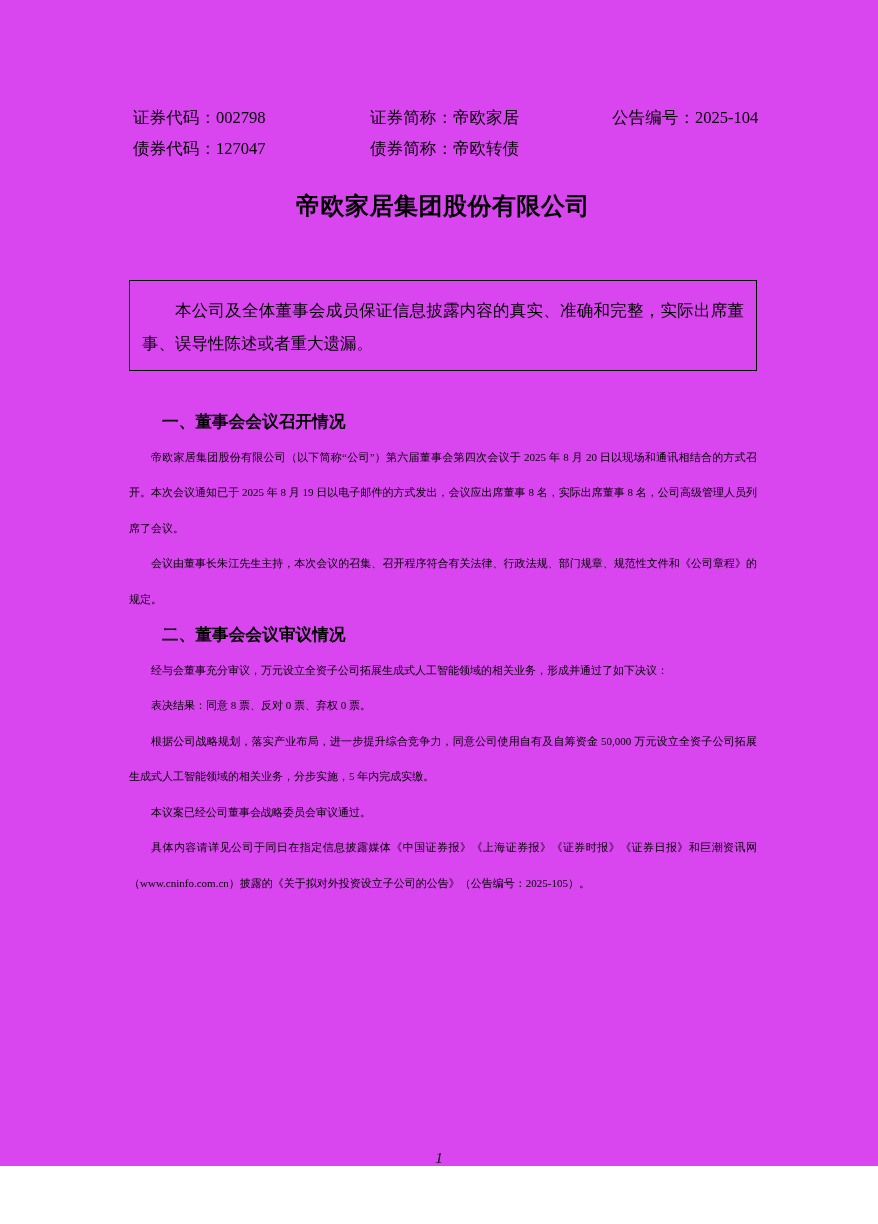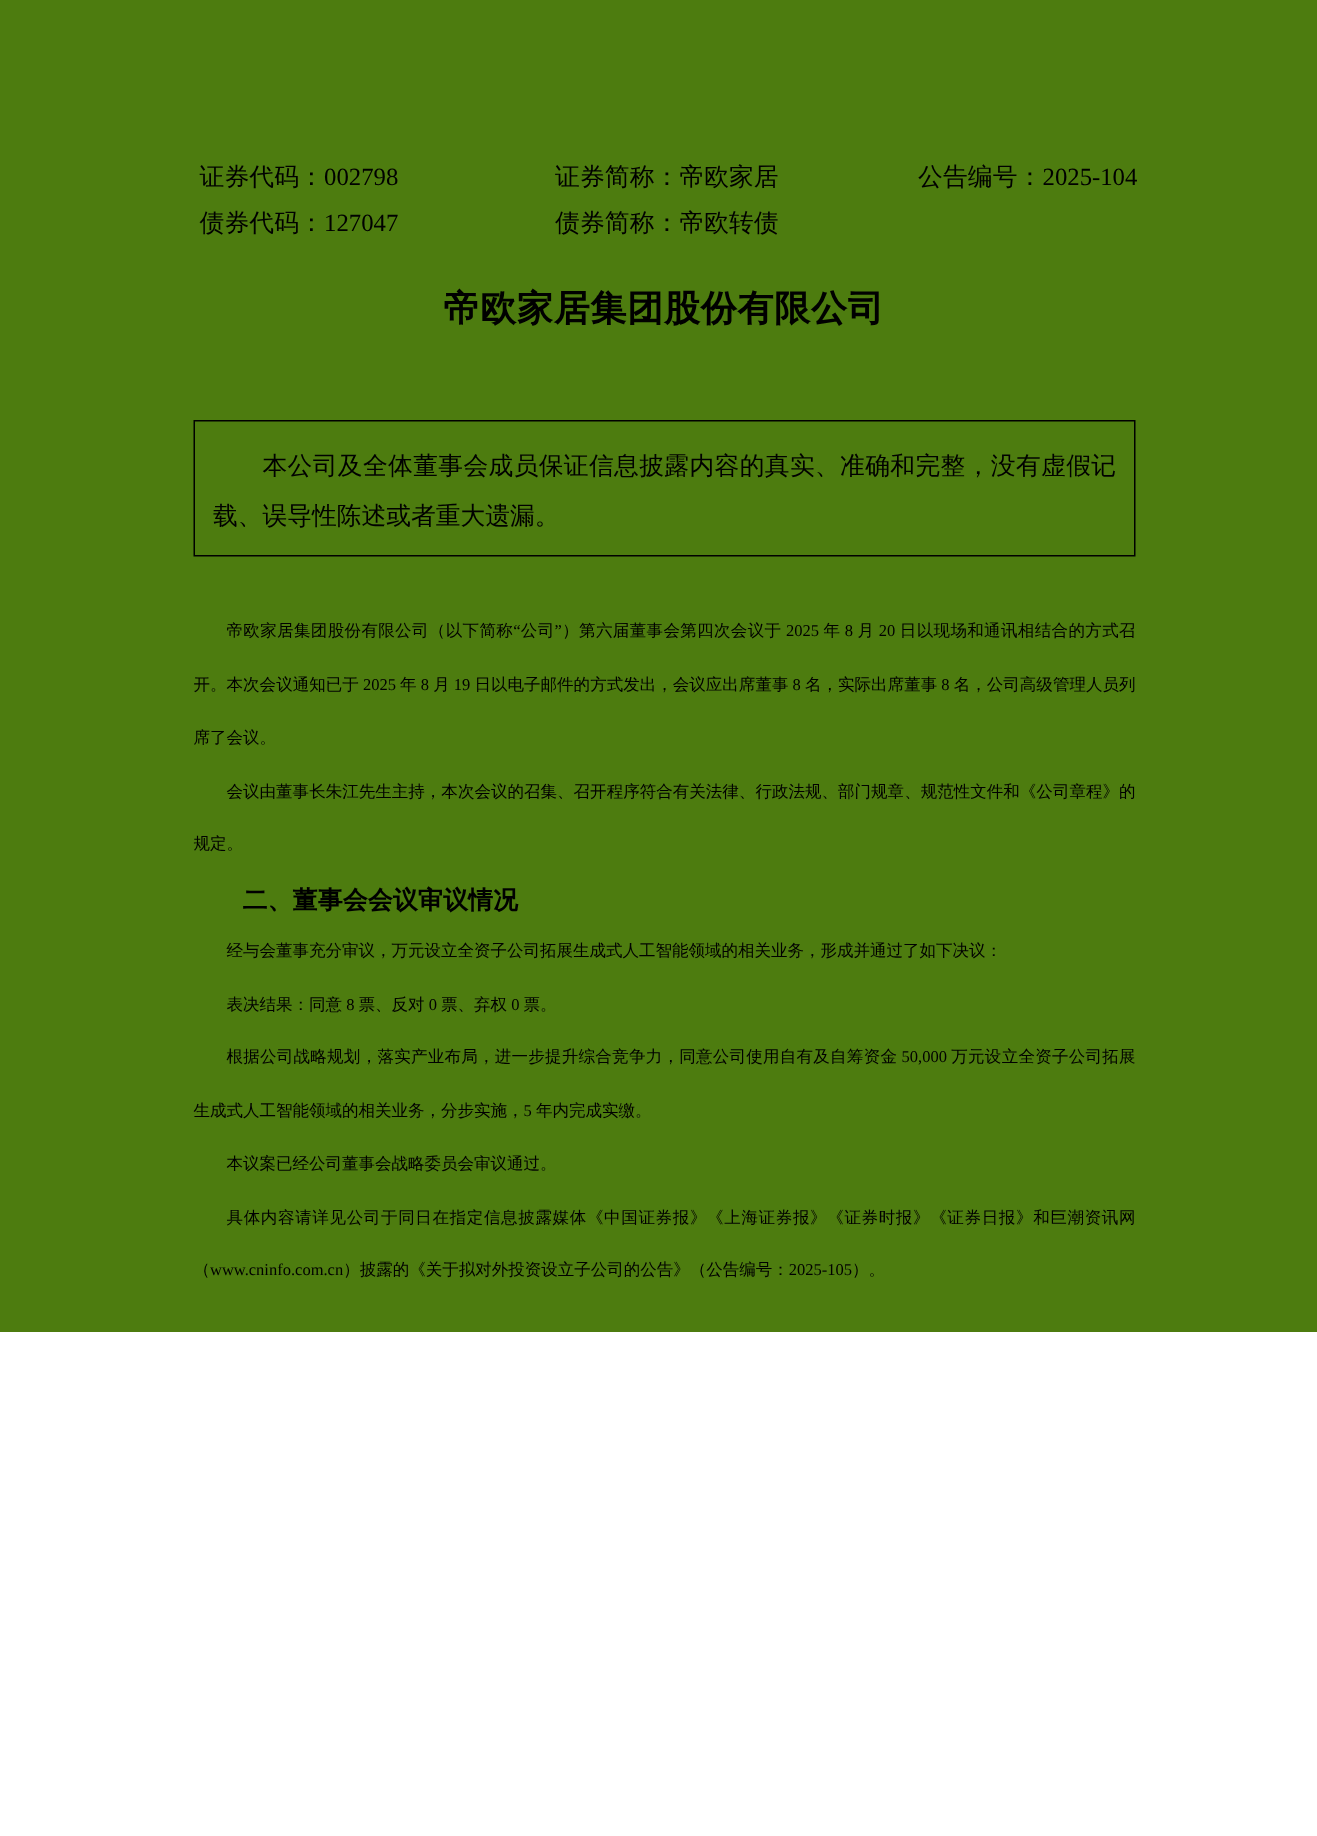--- a/index.html
+++ b/index.html
@@ -7,22 +7,22 @@
     padding: 0;
     background: #ffffff;
   }
   body {
     font-family: "Liberation Serif", "DejaVu Serif", serif;
     color: #000000;
   }
   .page {
     position: relative;
     width: 878px;
-    height: 888px;
-    background: #4d7c0f;
+    height: 1166px;
+    background: #d946ef;
     overflow: hidden;
     box-sizing: border-box;
   }
   .content {
     position: absolute;
     left: 129px;
     top: 0;
     width: 628px;
   }
 
@@ -155,24 +155,25 @@
         <span class="hdr-cell hdr-c1"><span class="hdr-label">债券代码：</span><span class="hdr-val">127047</span></span>
         <span class="hdr-cell hdr-c2"><span class="hdr-label">债券简称：</span><span class="hdr-val">帝欧转债</span></span>
       </div>
     </div>
 
     <div class="title-block">
       <div class="doc-title">帝欧家居集团股份有限公司</div>
     </div>
 
     <div class="disclaimer">
-      <p>本公司及全体董事会成员保证信息披露内容的真实、准确和完整，没有虚假记载、误导性陈述或者重大遗漏。</p>
+      <p>本公司及全体董事会成员保证信息披露内容的真实、准确和完整，实际出席董事、误导性陈述或者重大遗漏。</p>
     </div>
 
     <div class="body-block">
+      <p class="sec-head">一、董事会会议召开情况</p>
       <p class="para">帝欧家居集团股份有限公司（以下简称“公司”）第六届董事会第四次会议于 2025 年 8 月 20 日以现场和通讯相结合的方式召开。本次会议通知已于 2025 年 8 月 19 日以电子邮件的方式发出，会议应出席董事 8 名，实际出席董事 8 名，公司高级管理人员列席了会议。</p>
       <p class="para">会议由董事长朱江先生主持，本次会议的召集、召开程序符合有关法律、行政法规、部门规章、规范性文件和《公司章程》的规定。</p>
       <p class="sec-head">二、董事会会议审议情况</p>
       <p class="para">经与会董事充分审议，万元设立全资子公司拓展生成式人工智能领域的相关业务，形成并通过了如下决议：</p>
       <p class="para">表决结果：同意 8 票、反对 0 票、弃权 0 票。</p>
       <p class="para">根据公司战略规划，落实产业布局，进一步提升综合竞争力，同意公司使用自有及自筹资金 50,000 万元设立全资子公司拓展生成式人工智能领域的相关业务，分步实施，5 年内完成实缴。</p>
       <p class="para">本议案已经公司董事会战略委员会审议通过。</p>
       <p class="para">具体内容请详见公司于同日在指定信息披露媒体《中国证券报》《上海证券报》《证券时报》《证券日报》和巨潮资讯网（www.cninfo.com.cn）披露的《关于拟对外投资设立子公司的公告》（公告编号：2025-105）。</p>
     </div>
 

